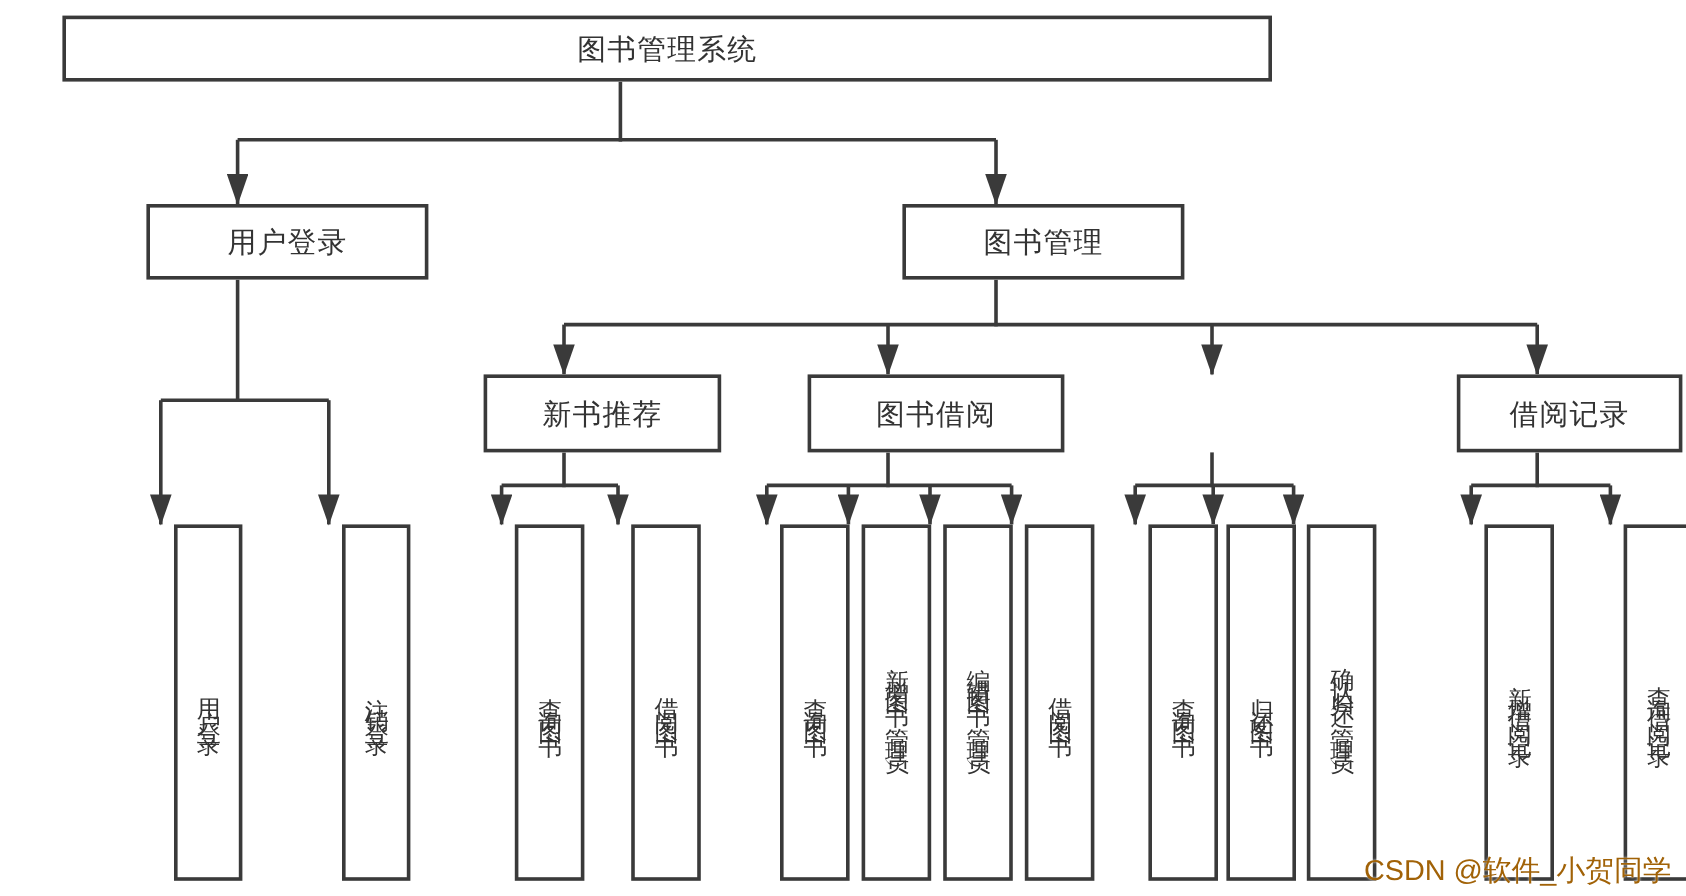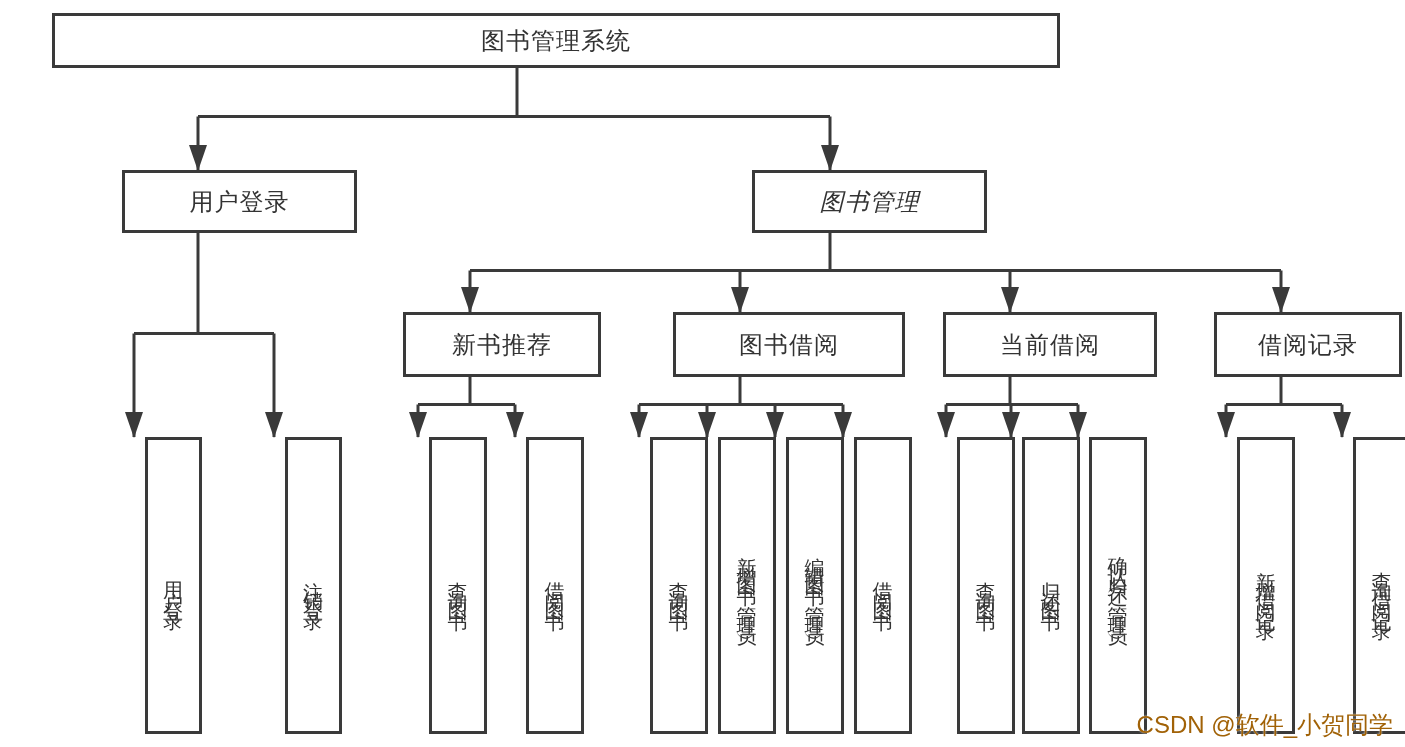--- a/index.html
+++ b/index.html
@@ -108,25 +108,24 @@
       <path d="M1281 377 V406"></path>
       <path d="M1226 404.5 H1342"></path>
       <line x1="1226" y1="404.5" x2="1226" y2="437" marker-end="url(#arrow)"></line>
       <line x1="1342" y1="404.5" x2="1342" y2="437" marker-end="url(#arrow)"></line>
     </g>
   </svg>
 
   <div class="box" style="left:12px; top:13px; width:1008px; height:55px;">图书管理系统</div>
 
   <div class="box" style="left:82px; top:170px; width:235px; height:63px;">用户登录</div>
-  <div class="box" style="left:712px; top:170px; width:235px; height:63px;font-style:italic;">图书管理</div>
+  <div class="box" style="left:712px; top:170px; width:235px; height:63px;">图书管理</div>
 
   <div class="box" style="left:363px; top:312px; width:198px; height:65px;">新书推荐</div>
-  <div class="box" style="left:633px; top:312px; width:232px; height:65px;">图书借阅</div>
-  <div class="box" style="left:903px; top:312px; width:214px; height:65px;">当前借阅</div>
+  <div class="box" style="left:633px; top:312px; width:214px; height:65px;">图书借阅</div>
   <div class="box" style="left:1174px; top:312px; width:188px; height:65px;">借阅记录</div>
 
   <div class="box leaf" style="left:105px; top:437px; width:57px; height:297px;">
     <span class="vtext">用户登录</span>
   </div>
   <div class="box leaf" style="left:245px; top:437px; width:57px; height:297px;">
     <span class="vtext">注销登录</span>
   </div>
 
   <div class="box leaf" style="left:389px; top:437px; width:58px; height:297px;">

